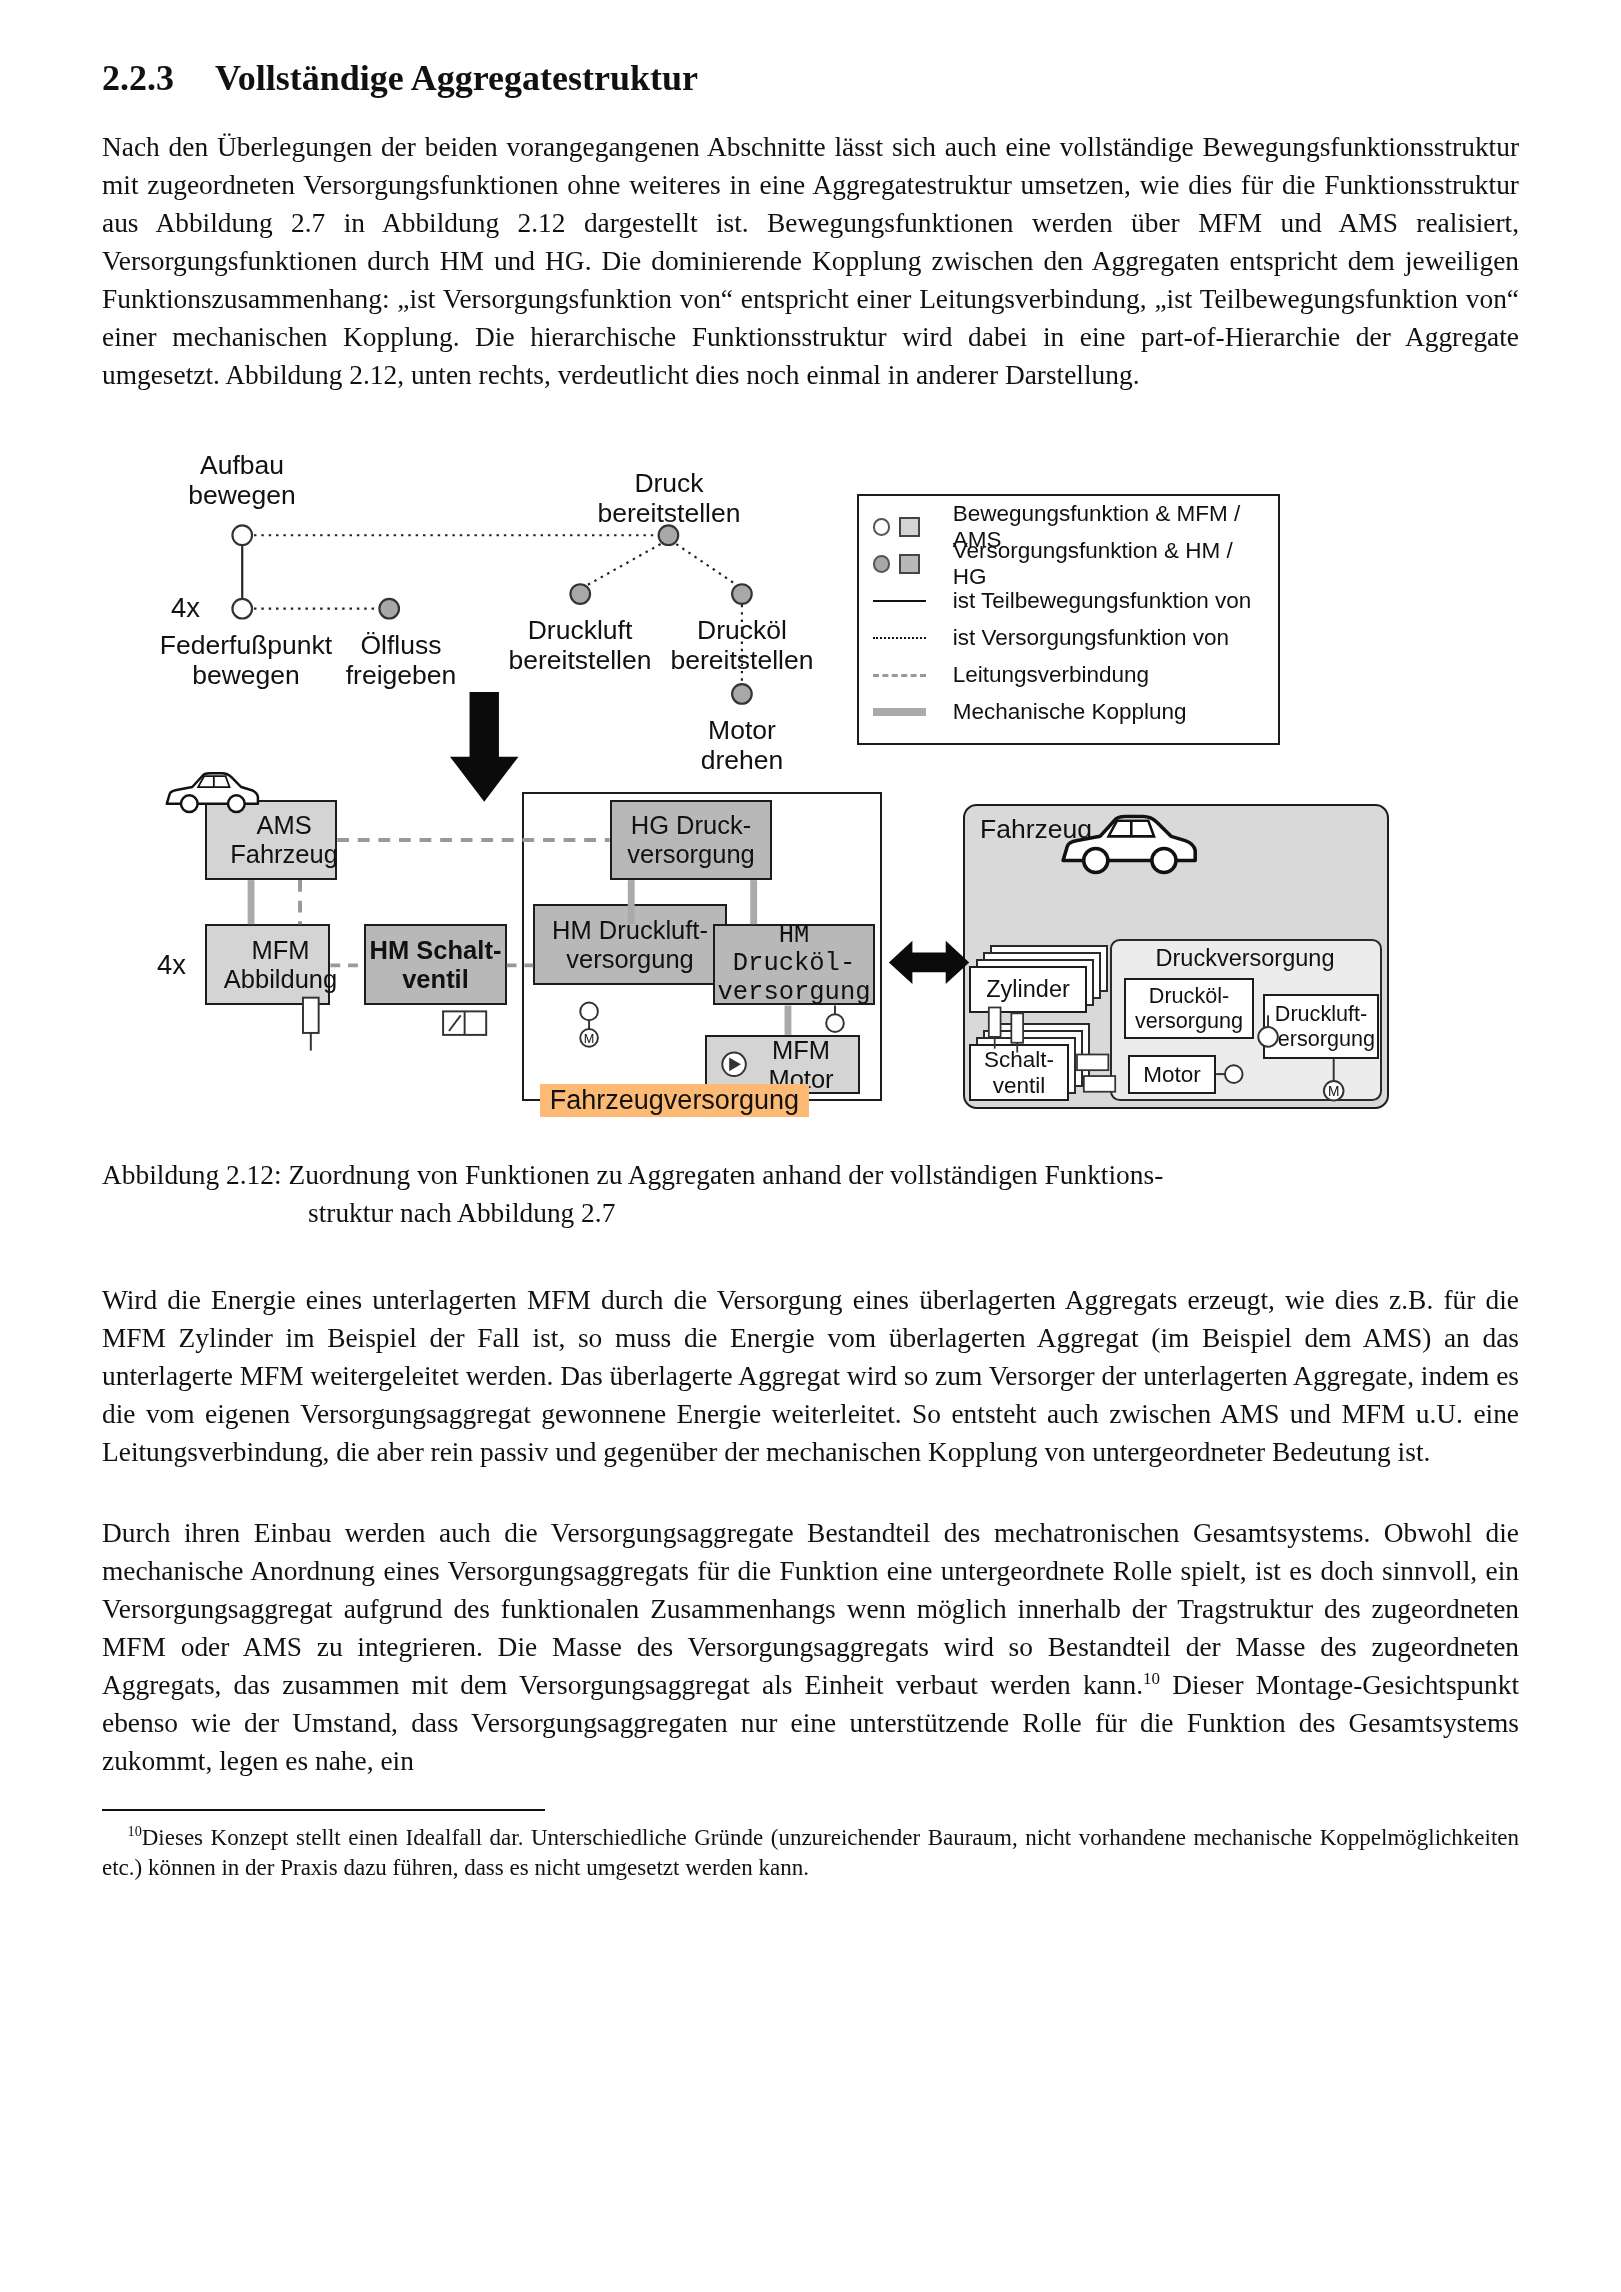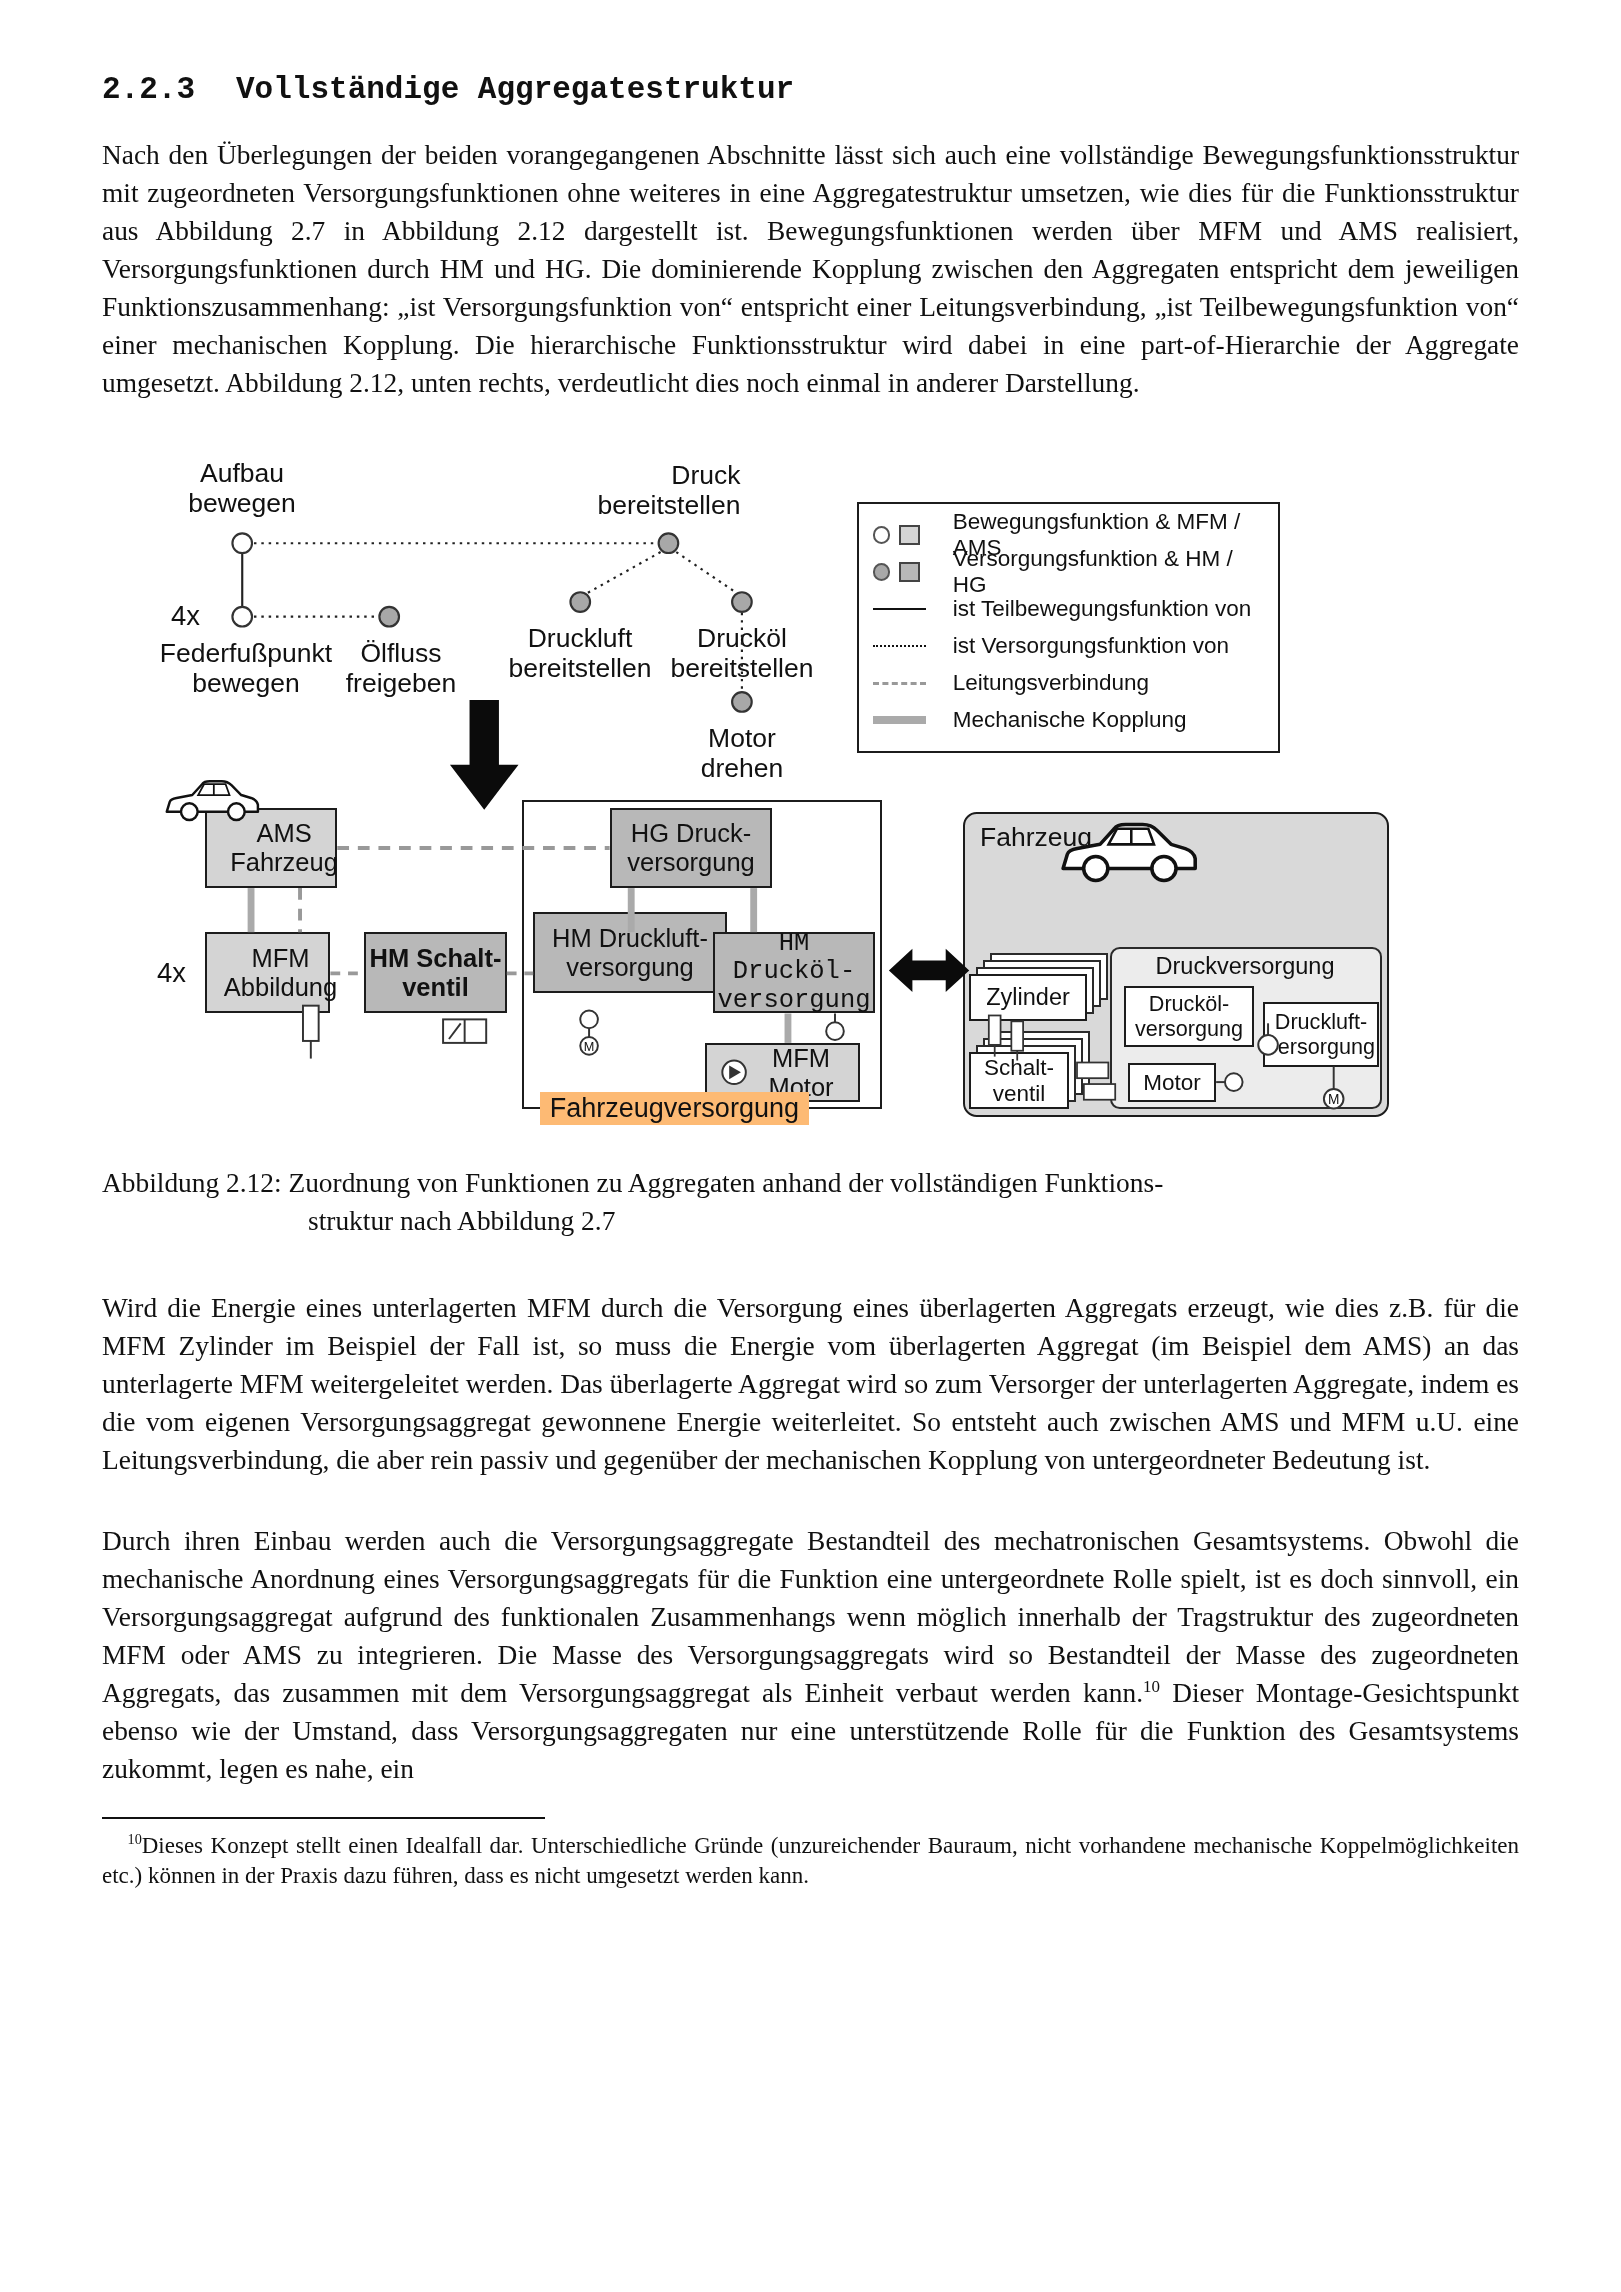--- a/index.html
+++ b/index.html
@@ -9,21 +9,21 @@
     background:#ffffff; color:#111;
     font-family:"Liberation Serif","DejaVu Serif",serif;
     padding:0 102px; overflow:hidden;
   }
   
   .pagehead {
     margin-top:102px; display:flex; justify-content:space-between;
     font-size:27.4px; padding-bottom:11.8px; border-bottom:2px solid #111;
   }
   
-  .sechead { margin-top:72px; font-size:31px; font-weight:bold;font-family:Liberation Mono, monospace; }
+  .sechead { margin-top:57px; font-size:36px; font-weight:bold; }
   .sechead .secnum { margin-right:41px; }
   
   .par {
     margin-top:29px; font-size:27.4px; line-height:38px;
     text-align:justify; hyphens:auto; -webkit-hyphens:auto;
   }
   .par sup, .fnote sup { font-size:0.62em; vertical-align:super; line-height:0; }
   
   .fig {
     position:relative; margin-top:55px; width:1417px; height:678px;
@@ -87,21 +87,21 @@
   <div class="sechead">
     <span class="secnum">2.2.3</span><span>Vollständige Aggregatestruktur</span>
   </div>
 
   <p class="par">Nach den Überlegungen der beiden vorangegangenen Abschnitte lässt sich auch eine vollständige Bewegungsfunktionsstruktur mit zugeordneten Versorgungsfunktionen ohne weiteres in eine Aggregatestruktur umsetzen, wie dies für die Funktionsstruktur aus Abbildung 2.7 in Abbildung 2.12 dargestellt ist. Bewegungsfunktionen werden über MFM und AMS realisiert, Versorgungsfunktionen durch HM und HG. Die dominierende Kopplung zwischen den Aggregaten entspricht dem jeweiligen Funktionszusammenhang: „ist Versorgungsfunktion von“ entspricht einer Leitungsverbindung, „ist Teilbewegungsfunktion von“ einer mechanischen Kopplung. Die hierarchische Funktionsstruktur wird dabei in eine part-of-Hierarchie der Aggregate umgesetzt. Abbildung 2.12, unten rechts, verdeutlicht dies noch einmal in anderer Darstellung.</p>
 
   <div class="fig">
 
     <div class="tlabel" style="left:140px; top:2px;">Aufbau
 bewegen</div>
-    <div class="tlabel" style="left:567px; top:4px;text-align:right;">Druck
+    <div class="tlabel" style="left:567px; top:20px;">Druck
 bereitstellen</div>
     <div class="plain" style="left:69px;  top:143px;">4x</div>
     <div class="tlabel" style="left:144px; top:182px;">Federfußpunkt
 bewegen</div>
     <div class="tlabel" style="left:299px; top:182px;">Ölfluss
 freigeben</div>
     <div class="tlabel" style="left:478px; top:167px;">Druckluft
 bereitstellen</div>
     <div class="tlabel" style="left:640px; top:167px;">Drucköl
 bereitstellen</div>

